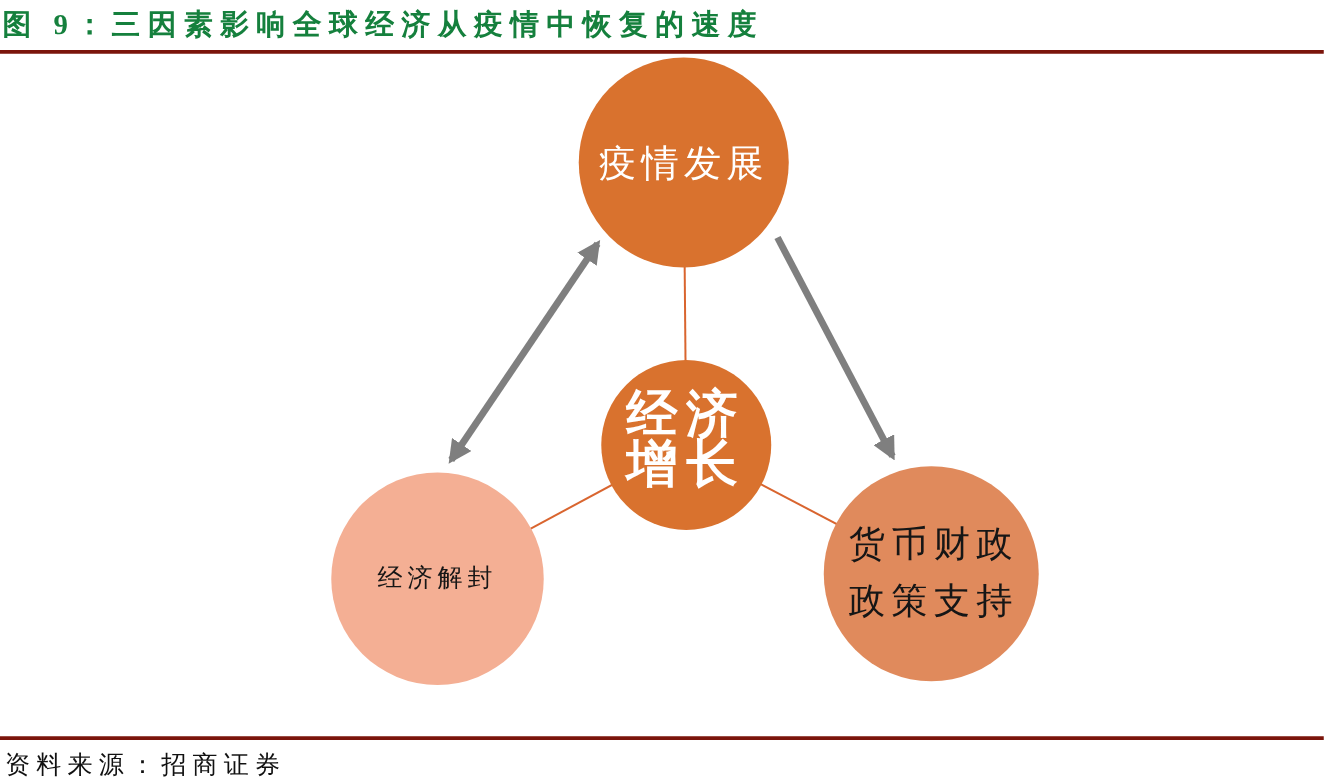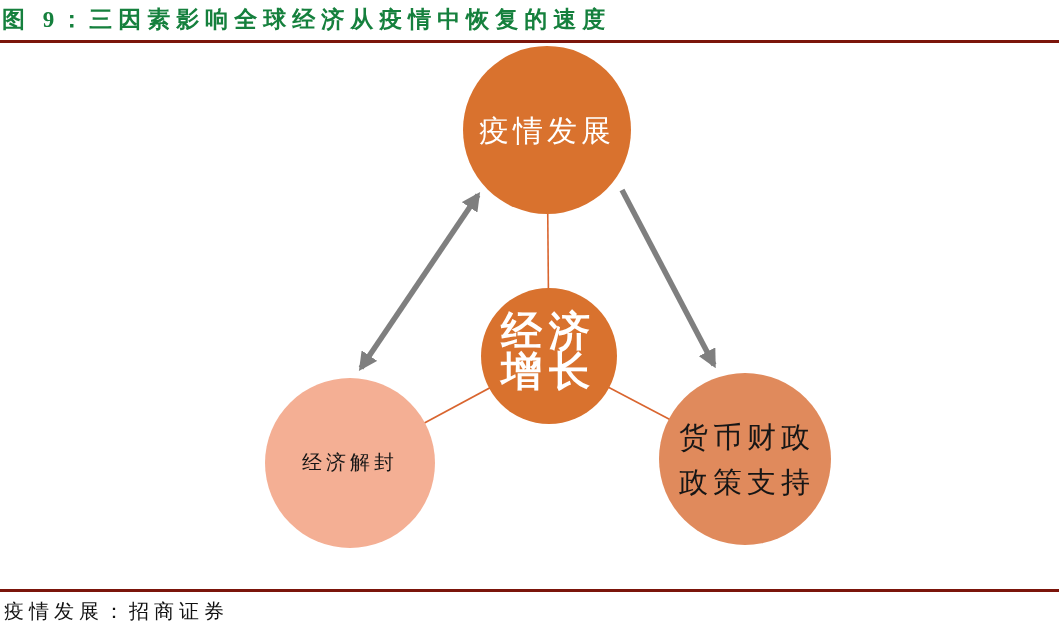--- a/index.html
+++ b/index.html
@@ -41,21 +41,21 @@
     pointer-events: none;
     white-space: nowrap;
   }
   .node-label span { display: block; }
   .label-light { color: #ffffff; }
   .label-dark  { color: #161616; }
 
   .label-pandemic  { left: 547px; top: 131px; font-size: 30px; letter-spacing: 4px; }
   .label-growth    { left: 549px; top: 351px; font-size: 41px; letter-spacing: 7px; line-height: 40px; font-weight: 600; }
   .label-reopening { left: 350px; top: 462px; font-size: 20px; letter-spacing: 4px; }
-  .label-policy    { left: 747px; top: 460px; font-size: 29px; letter-spacing: 5px; line-height: 45px; }
+  .label-policy    { left: 747px; top: 460px; font-size: 29px; letter-spacing: 5px; line-height: 45px; font-family: Liberation Mono, monospace; }
 
   
   .source-rule {
     position: absolute;
     left: 0; top: 589px;
     width: 1059px; height: 3px;
     background: #7B150B;
   }
   .source-note {
     position: absolute;
@@ -116,15 +116,15 @@
 
     <div class="node-label label-policy label-dark">
       <span>货币财政</span>
       <span>政策支持</span>
     </div>
 
   </div>
 
   <div class="source-rule"></div>
 
-  <div class="source-note">疫情发展：招商证券</div>
+  <div class="source-note">资料来源：招商证券</div>
 
 </div>
 
 </body></html>

